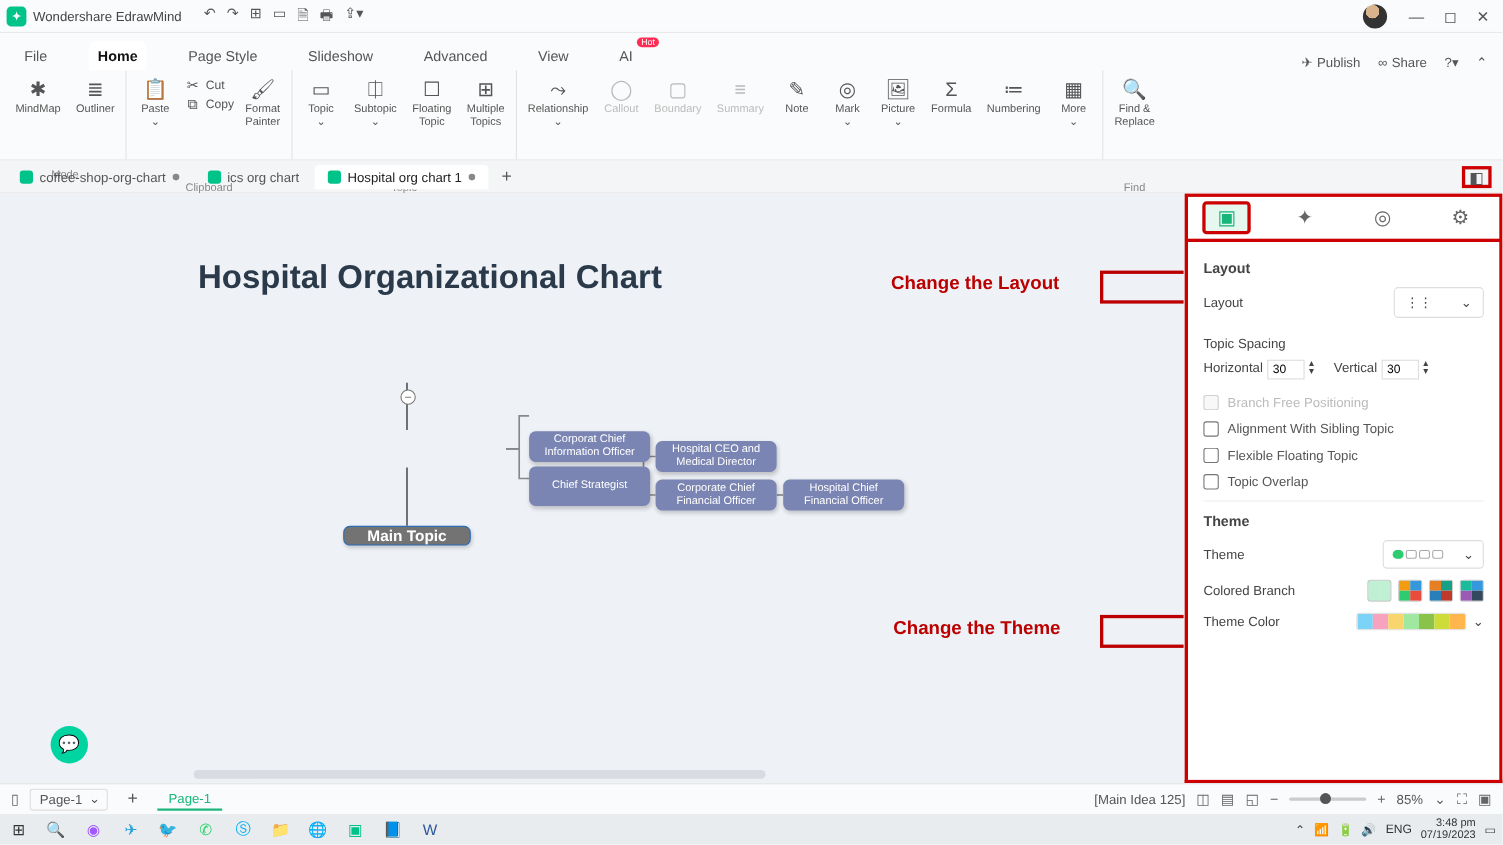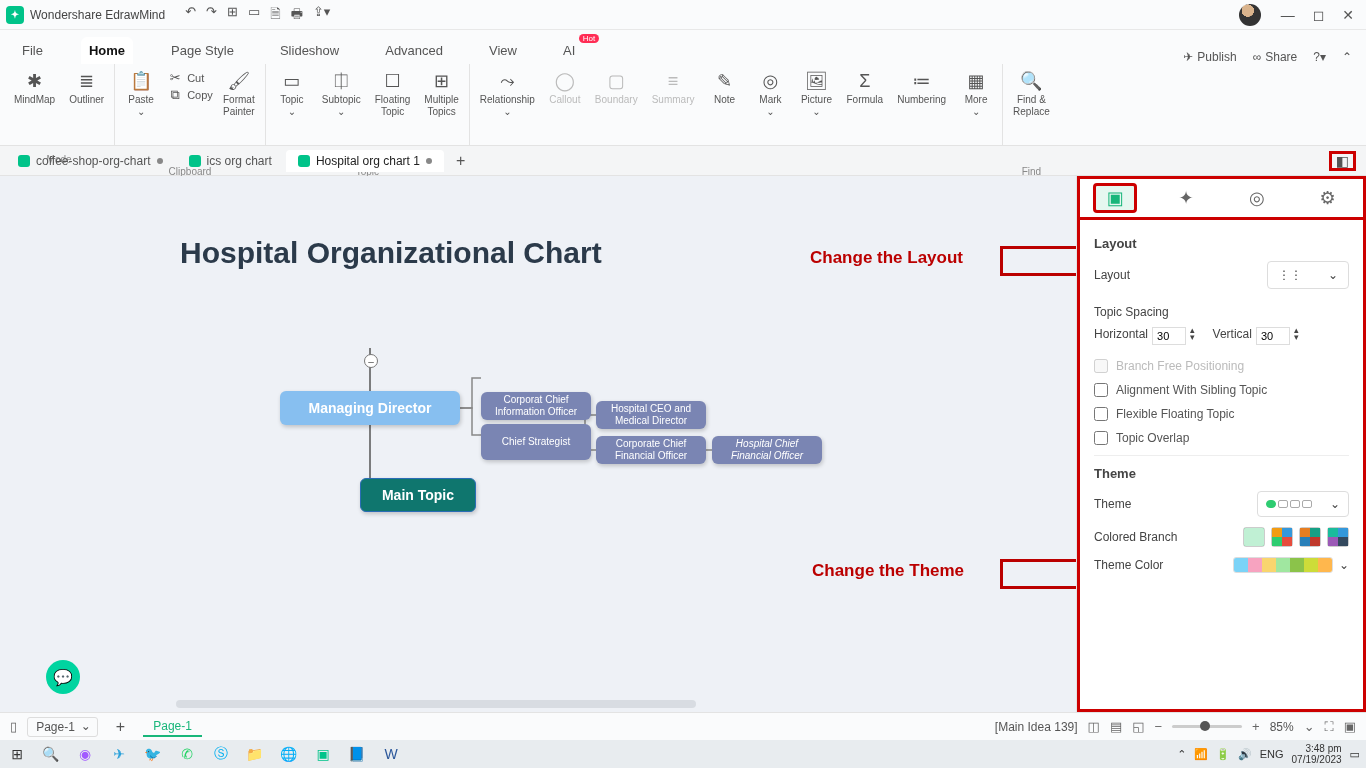--- a/index.html
+++ b/index.html
@@ -49,27 +49,27 @@
 .panel-toggle { border:3px solid #c00; padding:2px 4px; margin-right:4px; cursor:pointer; font-size:14px; color:#555; display:flex; align-items:center; height:20px;}
 
 
 .main { position:absolute; top:176px; left:0; right:0; bottom:56px; display:flex; background:#f7f9fc;}
 .canvas { flex:1; position:relative; overflow:hidden; background: #eef1f6;}
 .chart-title { position:absolute; left:180px; top:60px; font-size:30px; font-weight:bold; color:#2b3a4a;}
 .node { position:absolute; border-radius:6px; display:flex; align-items:center; justify-content:center; text-align:center; font-size:12px; color:#fff; box-shadow:1px 2px 4px rgba(0,0,0,0.2);}
 .node.root { background:#a68a6d; border-radius:22px; width:224px; height:44px; font-size:18px; font-weight:bold; left:258px; top:128px; }
 .node.root-sel { outline:2px solid #4aa3ff; outline-offset:5px;}
 .node.mgr { background:#87bff0; width:180px; height:34px; font-size:14px; font-weight:bold; left:280px; top:215px;}
-.node.main-t { background:#0f766e; border:1px solid #2a6db5; width:116px; height:34px; font-size:14px; font-weight:bold; left:312px; top:302px;margin-left:48px;}
+.node.main-t { background:#737373; border:1px solid #2a6db5; width:116px; height:18px; font-size:14px; font-weight:bold; left:312px; top:302px;}
 .node.sub { background:#7a85b3; font-size:10px; line-height:1.2; padding:3px 6px;}
 .sub1 { left:481px; top:188px; width:110px; height:28px;margin-top:28px;}
 .sub2 { left:481px; top:248px; width:110px; height:36px;}
 .sub3 { left:596px; top:225px; width:110px; height:28px;}
 .sub4 { left:596px; top:260px; width:110px; height:28px;}
-.sub5 { left:712px; top:260px; width:110px; height:28px;font-style:italic;}
+.sub5 { left:712px; top:260px; width:110px; height:28px;}
 svg.connectors { position:absolute; left:0; top:0; width:100%; height:100%; pointer-events:none;}
 .collapse-circle { position:absolute; left:364px; top:178px; width:14px; height:14px; border:1px solid #777; border-radius:50%; background:#fff; font-size:10px; display:flex; align-items:center; justify-content:center; color:#555;}
 
 .annotation { position:absolute; font-weight:bold; color:#b00; font-size:17px;}
 .arrow-box { position:absolute; border:3px solid #b00; height:30px;}
 
 .help-bubble { position:absolute; left:46px; bottom:18px; width:34px; height:34px; border-radius:50%; background:#00d4a0; display:flex; align-items:center; justify-content:center; color:#fff; font-size:16px;}
 .hscroll { position:absolute; left:176px; bottom:4px; width:520px; height:8px; background:#d8dce2; border-radius:4px;}
 
 
@@ -308,21 +308,20 @@
       <line x1="370" y1="172" x2="370" y2="215" stroke="#555" stroke-width="1.5"></line>
       <line x1="370" y1="249" x2="370" y2="302" stroke="#555" stroke-width="1.5"></line>
       <path d="M460 232 h12 v-30 h9" stroke="#888" fill="none" stroke-width="1.5"></path>
       <path d="M460 232 h12 v27 h9" stroke="#888" fill="none" stroke-width="1.5"></path>
       <path d="M591 259 h-6 v-20 h11" stroke="#888" fill="none" stroke-width="1.5"></path>
       <path d="M591 259 h-6 v15 h11" stroke="#888" fill="none" stroke-width="1.5"></path>
       <path d="M706 274 h6" stroke="#888" fill="none" stroke-width="1.5"></path>
     </svg>
 
     <div class="collapse-circle">–</div>
-    <div class="node mgr">Managing Director</div>
     <div class="node main-t">Main Topic</div>
     <div class="node sub sub1">Corporat Chief Information Officer</div>
     <div class="node sub sub2">Chief Strategist</div>
     <div class="node sub sub3">Hospital CEO and Medical Director</div>
     <div class="node sub sub4">Corporate Chief Financial Officer</div>
     <div class="node sub sub5">Hospital Chief Financial Officer</div>
 
     <div class="annotation" style="left:810px; top:72px;">Change the Layout</div>
     <div class="arrow-box" style="left:1000px; top:70px; width:160px;"></div>
 
@@ -442,21 +441,21 @@
 
 <div class="status-bar">
   <div class="sb-left">
     <span class="sb-icon">▯</span>
     <div class="sb-page-sel">Page-1</div>
     <span class="sb-add">+</span>
     <span class="sb-page-tab">Page-1</span>
   </div>
   <div class="sb-spacer"></div>
   <div class="sb-right">
-    <span>[Main Idea 139]</span>
+    <span>[Main Idea 125]</span>
     <span class="sb-icon">◫</span>
     <span class="sb-icon">▤</span>
     <span class="sb-icon">◱</span>
     <span class="sb-icon">−</span>
     <div class="zoom-slider">
         <div class="thumb"></div>
       </div>
     <span class="sb-icon">+</span>
     <span>85%</span>
     <span class="sb-icon">⌄</span>

